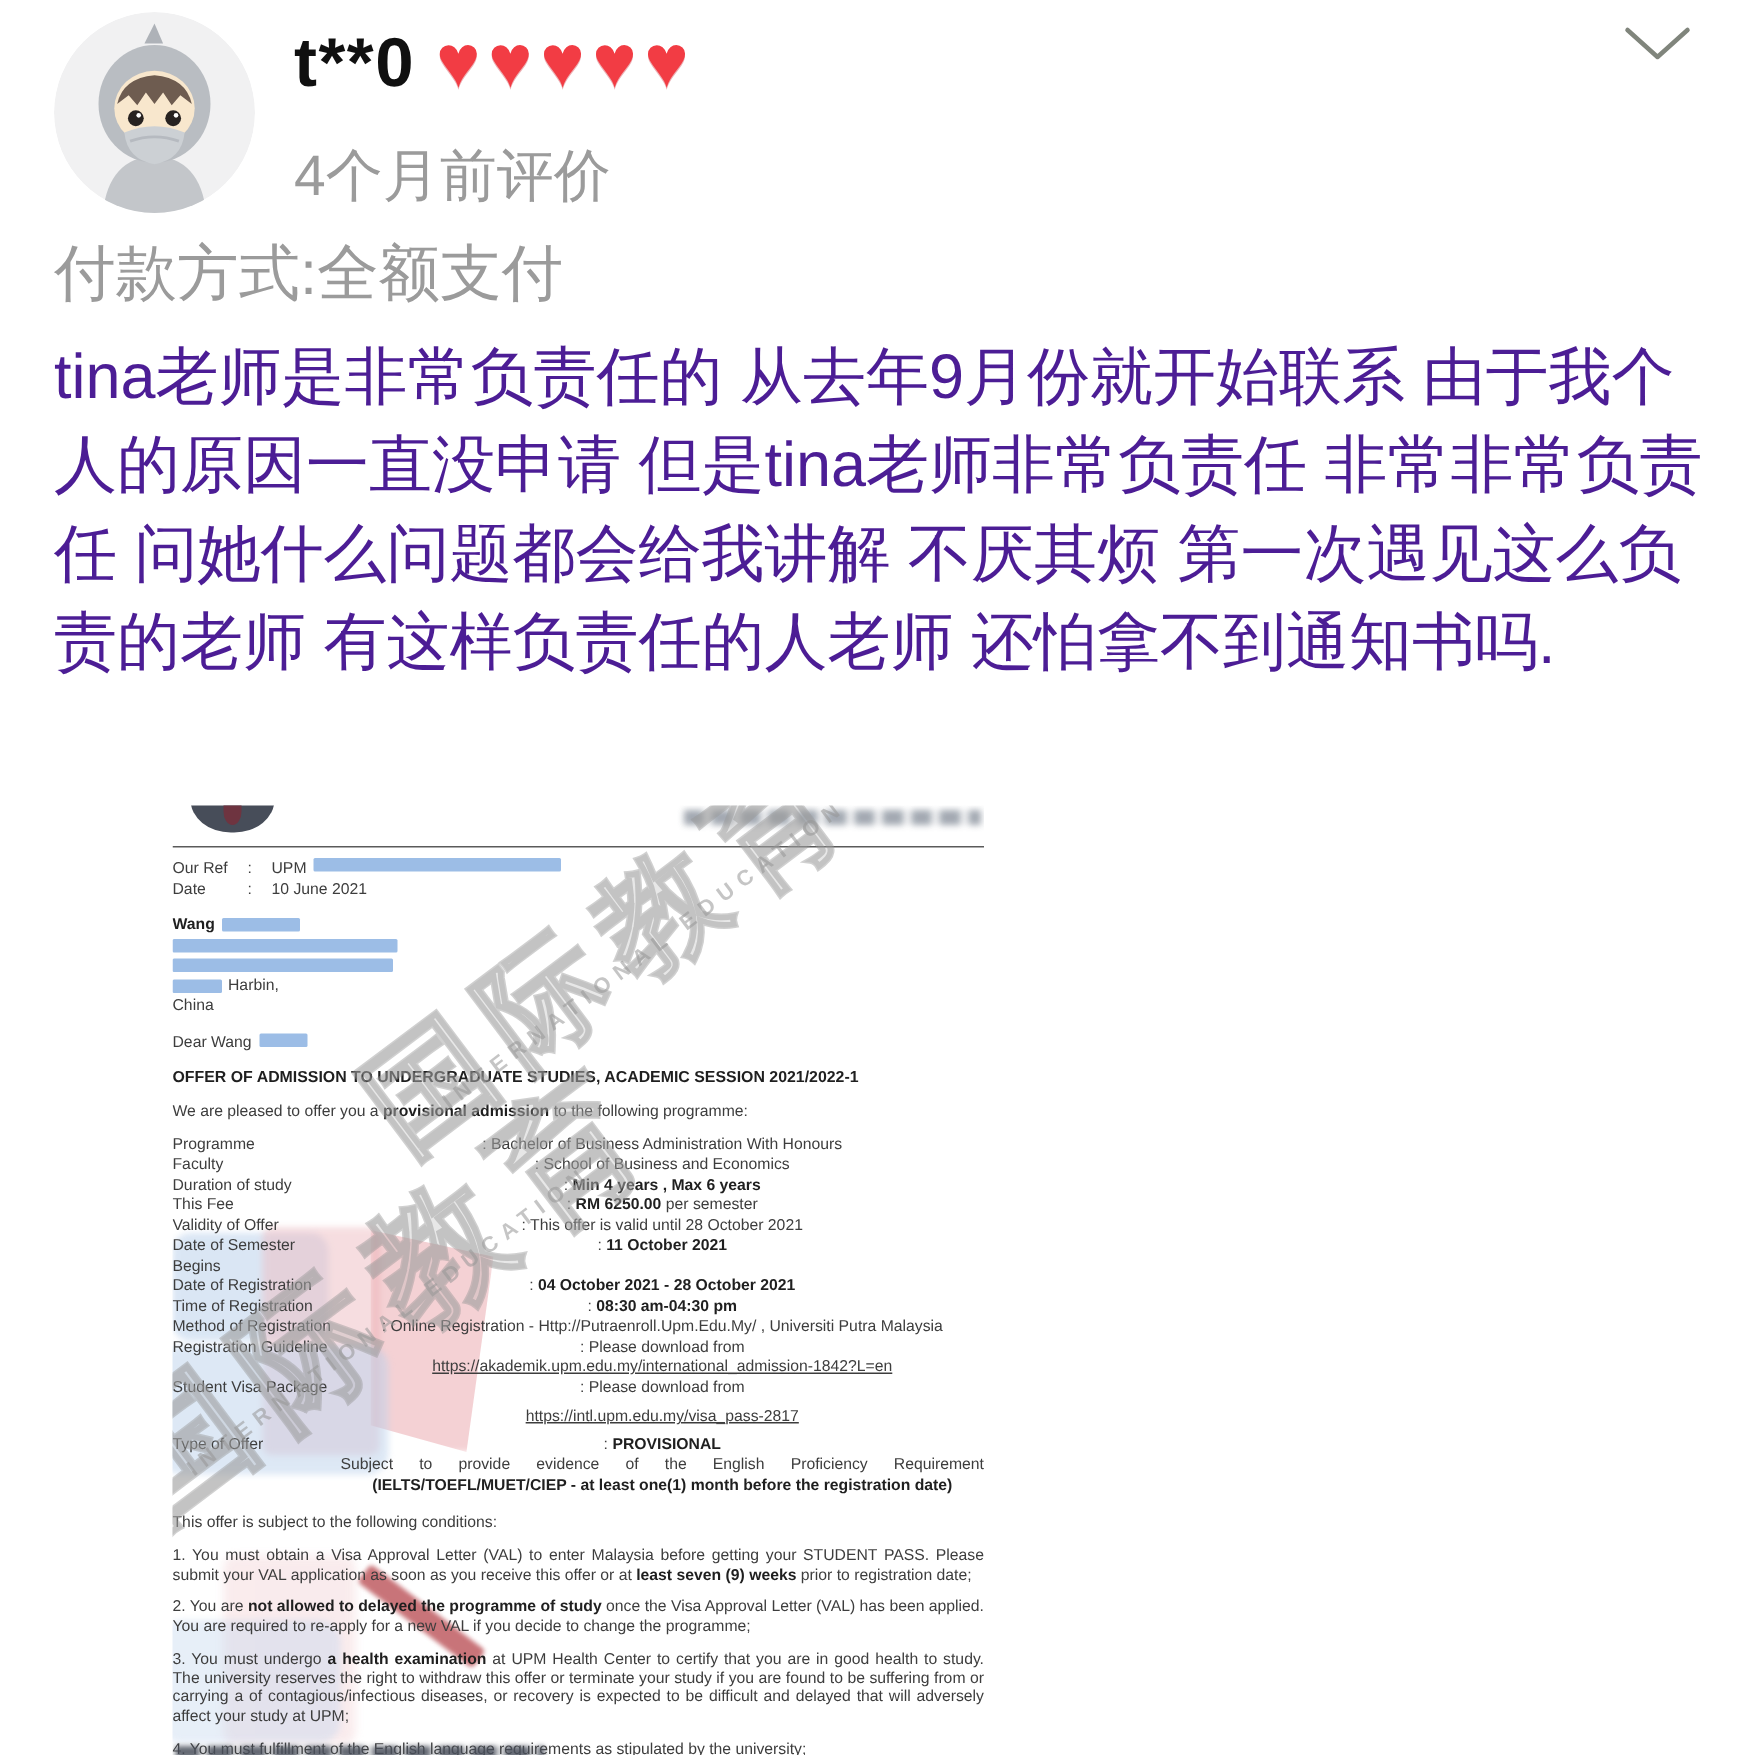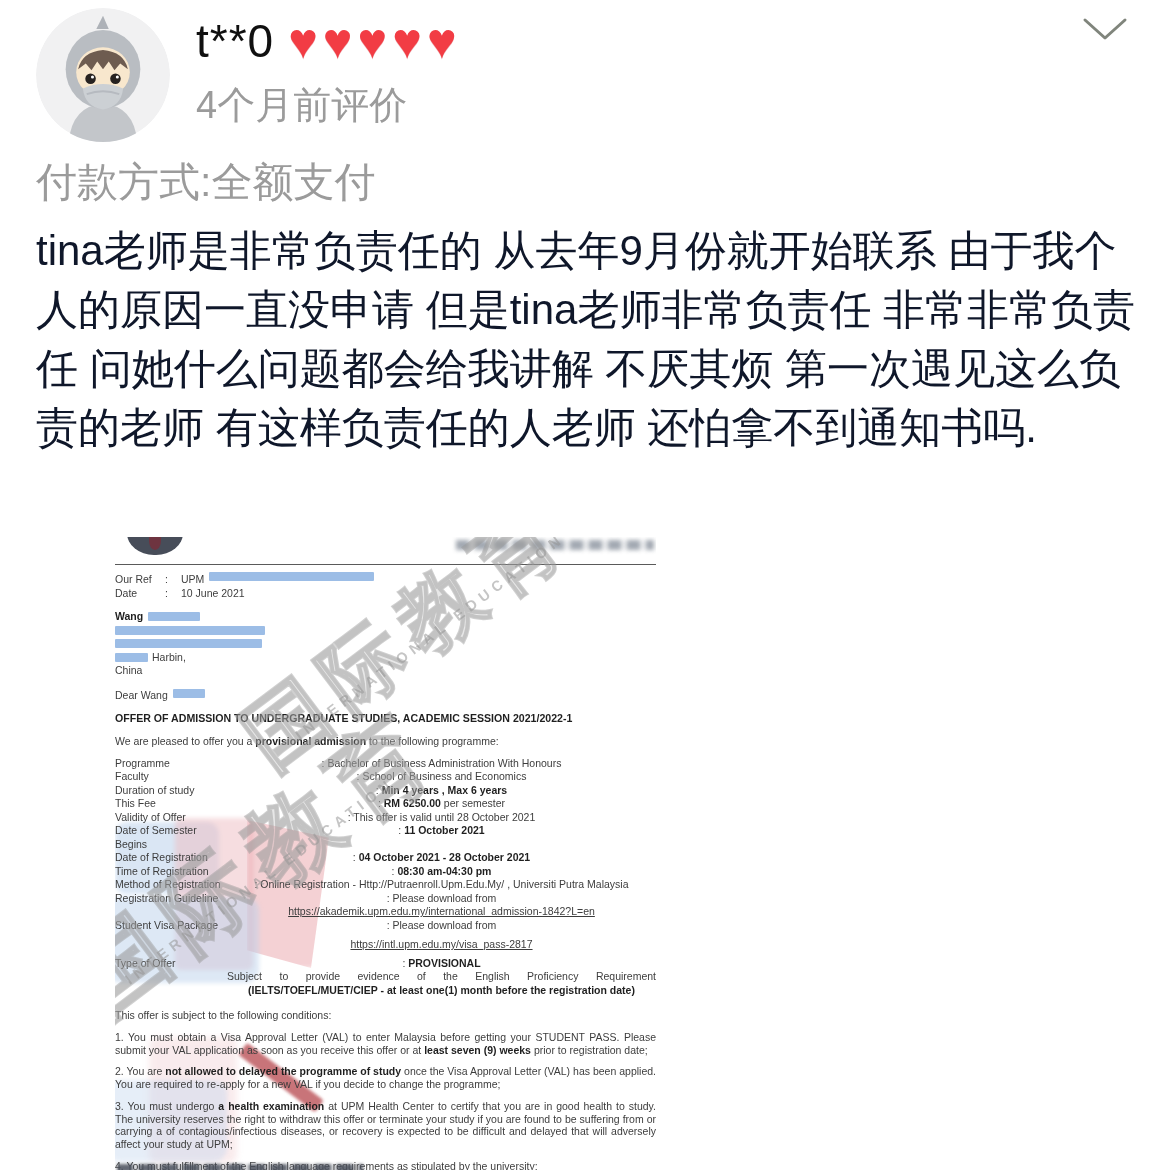--- a/index.html
+++ b/index.html
@@ -5,27 +5,27 @@
   * { margin:0; padding:0; box-sizing:border-box; }
   html,body { background:#fff; }
   .screen {
     position:relative; width:1170px; height:1170px; background:#ffffff;
     overflow:hidden; font-family:"Liberation Sans", sans-serif;
   }
   
   .avatar { position:absolute; left:36px; top:8px; width:134px; height:134px;
     border-radius:50%; overflow:hidden; }
   .name-row { position:absolute; left:196px; top:14px; display:flex; align-items:center; gap:14px; }
-  .username { font-size:46px; font-weight:normal; color:#101010; letter-spacing:1px; }
+  .username { font-size:46px; font-weight:bold; color:#101010; letter-spacing:1px; }
   .hearts { display:flex; gap:5px; align-items:center; }
   .heart { color:#f23c44; font-size:50px; line-height:1; text-shadow:0 1px 0 rgba(200,30,40,.35); }
-  .review-time { position:absolute; left:196px; top:80px; font-size:38px; color:#9b9b9b; }
+  .review-time { position:absolute; left:196px; top:92px; font-size:38px; color:#9b9b9b; }
   .payment { position:absolute; left:36px; top:155px; font-size:41px; color:#9b9b9b; }
   .review-text { position:absolute; left:36px; top:221px; width:1114px;
-    font-size:42px; line-height:59px; color:#0f172a; word-break:break-word; }
+    font-size:42px; line-height:59px; color:#4c1d95; word-break:break-word; }
   .chevron { position:absolute; left:1082px; top:16px; width:46px; height:28px; cursor:pointer; }
 
   
   .doc { position:absolute; left:115px; top:537px; width:541px; height:633px;
     overflow:hidden; font-size:10.5px; line-height:13px; color:#3d3d3d; }
   .doc b { color:#1f1f1f; }
   .doc-content { position:relative; z-index:1; }
   .u { text-decoration:underline; }
 
   .logo-frag { position:absolute; left:12px; top:-5px; width:56px; height:23px;

